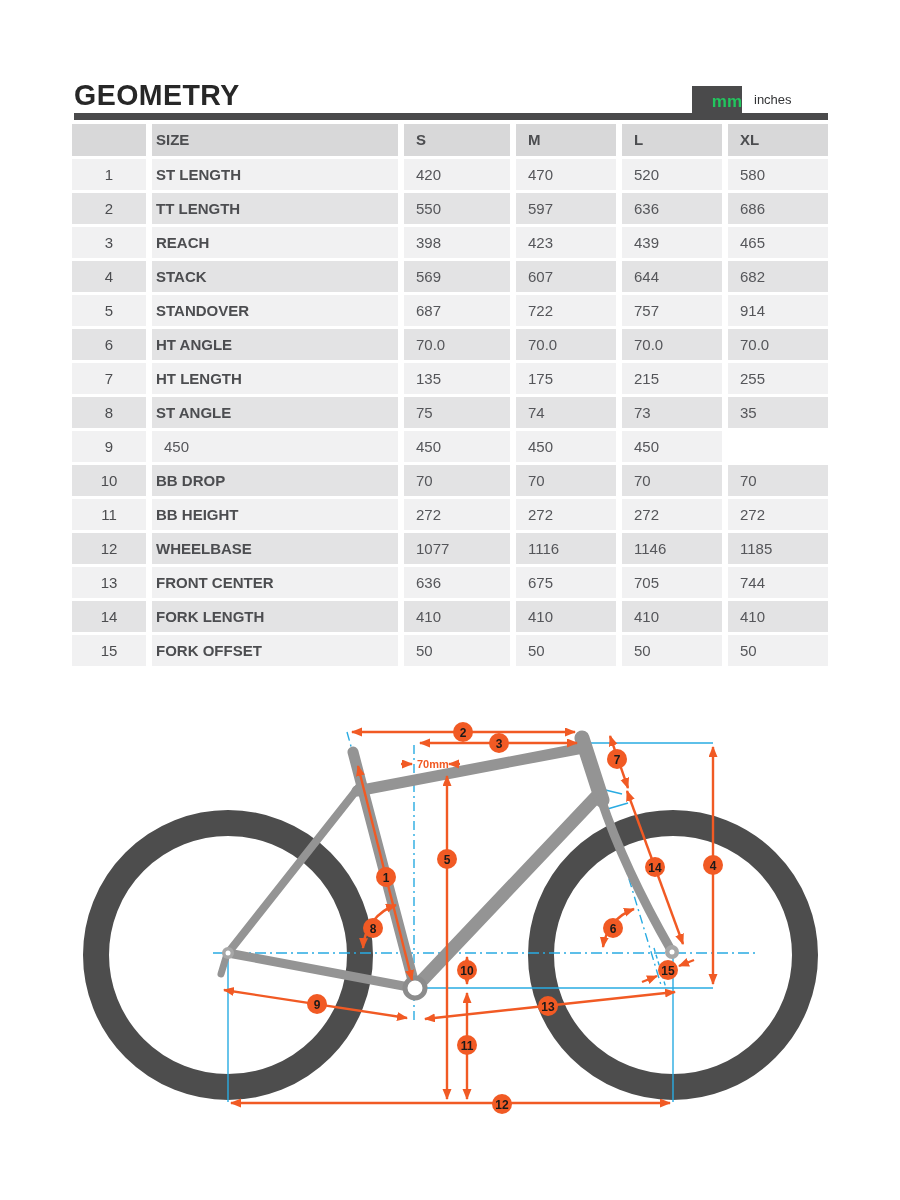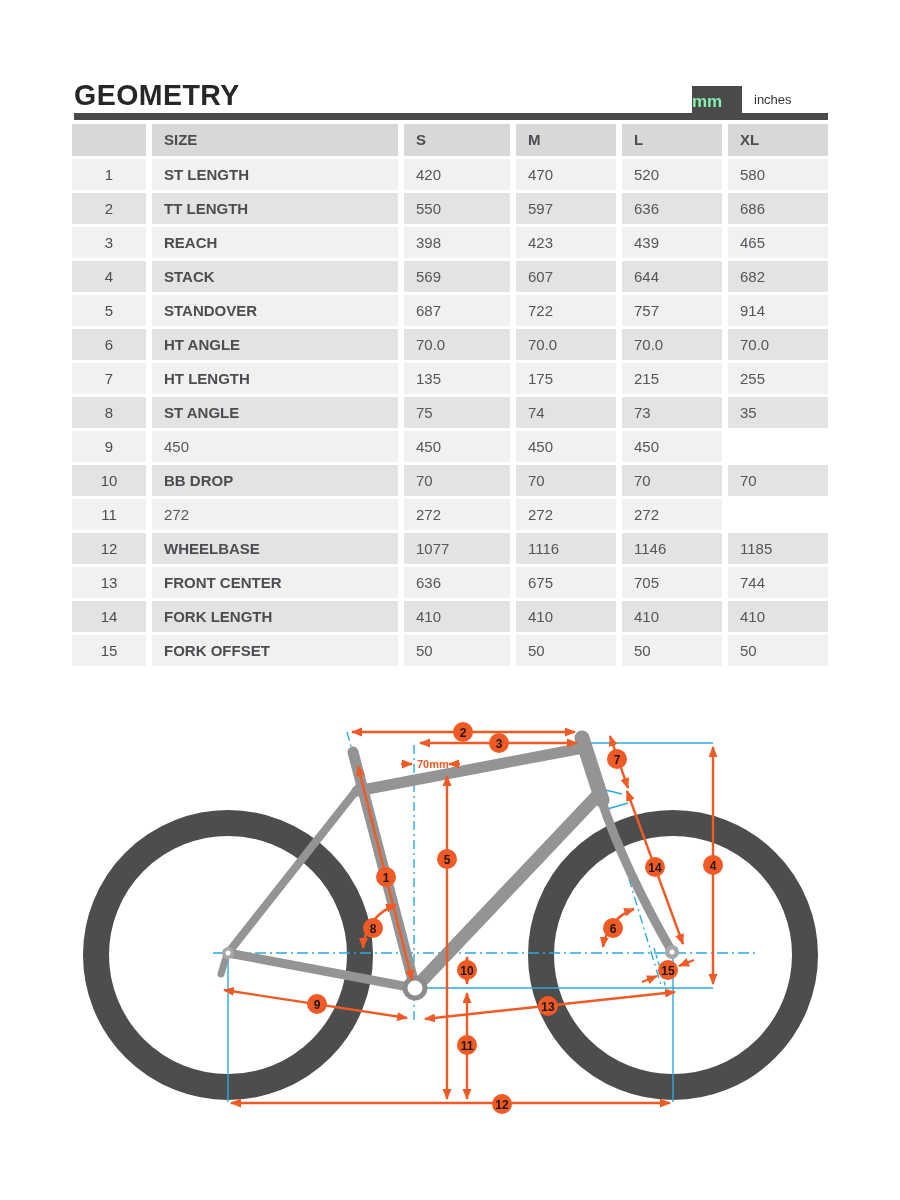--- a/index.html
+++ b/index.html
@@ -3,33 +3,33 @@
 <meta charset="utf-8">
 <style>
   html,body{margin:0;padding:0;background:#ffffff;}
   .page{position:relative;width:828px;height:1200px;background:#ffffff;overflow:hidden;
         font-family:"Liberation Sans", sans-serif;}
   
   .title{position:absolute;left:74px;top:78px;font-size:30px;font-weight:700;
          color:#272727;letter-spacing:.5px;transform:scaleX(.95);transform-origin:left;}
   .title-bar{position:absolute;left:74px;top:113px;width:754px;height:7px;background:#4a4a4b;}
   .unit-mm{position:absolute;left:692px;top:86px;width:50px;height:34px;background:#4a4a4b;
-           color:#86efac;font-size:17px;font-weight:700;text-align:left;line-height:32px;cursor:pointer;}
+           color:#22c55e;font-size:17px;font-weight:700;text-align:right;line-height:32px;cursor:pointer;}
   .unit-in{position:absolute;left:754px;top:92px;font-size:13px;font-weight:400;color:#333436;cursor:pointer;}
   
   .geo-table{position:absolute;left:72px;top:124px;width:758px;}
   .trow{display:grid;grid-template-columns:74px 246px 106px 100px 100px 100px;
         column-gap:6px;height:31px;margin-bottom:3px;}
   .trow.head{height:32px;}
   .cell{font-size:15px;color:#55565a;line-height:31px;white-space:nowrap;overflow:hidden;}
   .head .cell{line-height:32px;font-weight:700;color:#4c4d50;background:#d8d8d9;}
   .odd  .cell{background:#f1f1f2;}
   .even .cell{background:#e3e3e4;}
   .c-num{text-align:center;color:#4c4d50;}
-  .c-label{padding-left:12px;font-weight:700;color:#4c4d50;}
+  .c-label{padding-left:4px;font-weight:700;color:#4c4d50;}
   .c-val{padding-left:12px;}
   
   .diagram{position:absolute;left:0;top:690px;width:900px;height:480px;}
   text.badge-num{font-family:"Liberation Sans",sans-serif;font-size:12px;font-weight:700;fill:#1a1a1a;
                  text-anchor:middle;}
   text.mm-note{font-family:"Liberation Sans",sans-serif;font-size:11px;font-weight:700;fill:#F15A24;}
 </style>
 </head>
 <body>
 
@@ -123,20 +123,21 @@
       <div class="trow even">
         <div class="cell c-num">10</div>
         <div class="cell c-label">BB DROP</div>
         <div class="cell c-val">70</div>
         <div class="cell c-val">70</div>
         <div class="cell c-val">70</div>
         <div class="cell c-val">70</div>
       </div>
       <div class="trow odd">
         <div class="cell c-num">11</div>
+        <div class="cell c-label">BB HEIGHT</div>
         <div class="cell c-val">272</div>
         <div class="cell c-val">272</div>
         <div class="cell c-val">272</div>
         <div class="cell c-val">272</div>
       </div>
       <div class="trow even">
         <div class="cell c-num">12</div>
         <div class="cell c-label">WHEELBASE</div>
         <div class="cell c-val">1077</div>
         <div class="cell c-val">1116</div>

